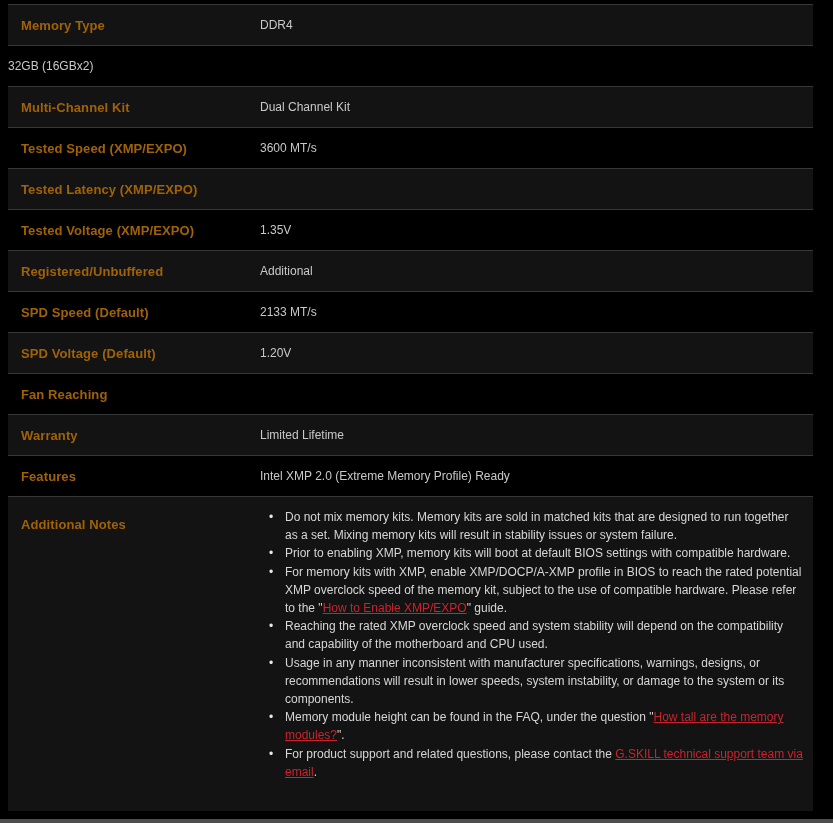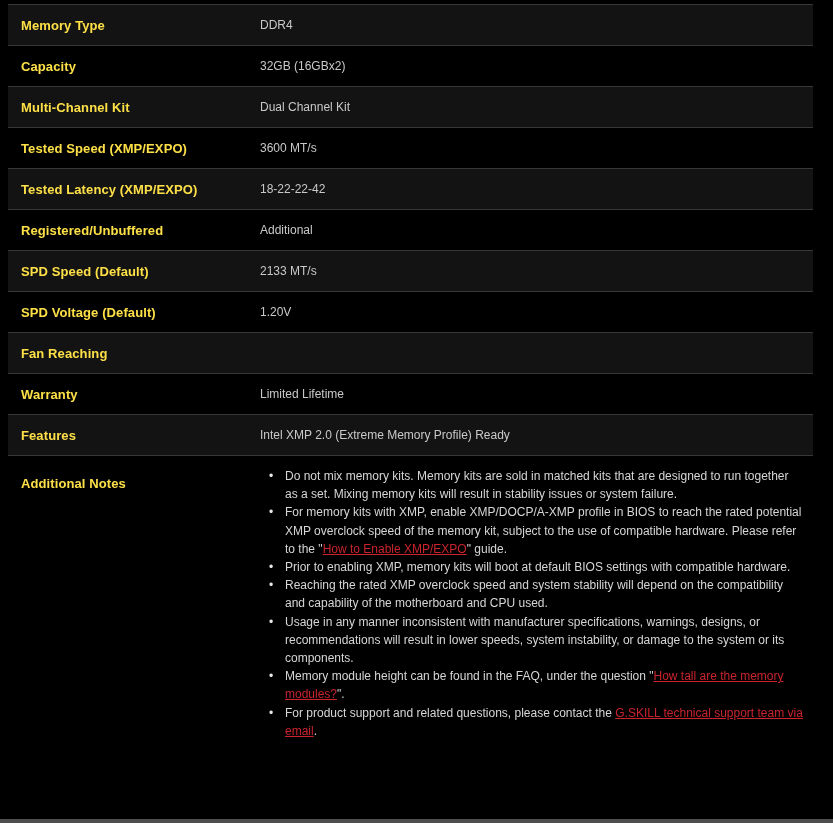--- a/index.html
+++ b/index.html
@@ -25,21 +25,21 @@
     background: transparent;
   }
   .spec-row:nth-child(odd) {
     background: #131313;
   }
   .spec-label {
     width: 252px;
     flex: 0 0 252px;
     box-sizing: border-box;
     padding-left: 13px;
-    color: #fde047;
+    color: #a16207;
     font-size: 13px;
     font-weight: bold;
     letter-spacing: 0.1px;
   }
   .spec-value {
     flex: 1;
     color: #c9c9c9;
     font-size: 12px;
     padding-right: 10px;
   }
@@ -88,34 +88,36 @@
 </style>
 </head>
 <body>
 
 <div class="spec-table">
   <div class="spec-row">
     <div class="spec-label">Memory Type</div>
     <div class="spec-value">DDR4</div>
   </div>
   <div class="spec-row">
-    <div class="spec-label">Capacity</div>
     <div class="spec-value">32GB (16GBx2)</div>
   </div>
   <div class="spec-row">
     <div class="spec-label">Multi-Channel Kit</div>
     <div class="spec-value">Dual Channel Kit</div>
   </div>
   <div class="spec-row">
     <div class="spec-label">Tested Speed (XMP/EXPO)</div>
     <div class="spec-value">3600 MT/s</div>
   </div>
   <div class="spec-row">
     <div class="spec-label">Tested Latency (XMP/EXPO)</div>
-    <div class="spec-value">18-22-22-42</div>
+  </div>
+  <div class="spec-row">
+    <div class="spec-label">Tested Voltage (XMP/EXPO)</div>
+    <div class="spec-value">1.35V</div>
   </div>
   <div class="spec-row">
     <div class="spec-label">Registered/Unbuffered</div>
     <div class="spec-value">Additional</div>
   </div>
   <div class="spec-row">
     <div class="spec-label">SPD Speed (Default)</div>
     <div class="spec-value">2133 MT/s</div>
   </div>
   <div class="spec-row">
@@ -130,22 +132,22 @@
     <div class="spec-value">Limited Lifetime</div>
   </div>
   <div class="spec-row">
     <div class="spec-label">Features</div>
     <div class="spec-value">Intel XMP 2.0 (Extreme Memory Profile) Ready</div>
   </div>
   <div class="spec-row notes-row">
     <div class="spec-label">Additional Notes</div>
     <ul class="notes-list">
       <li><span>Do not mix memory kits. Memory kits are sold in matched kits that are designed to run together as a set. Mixing memory kits will result in stability issues or system failure.</span></li>
+      <li><span>Prior to enabling XMP, memory kits will boot at default BIOS settings with compatible hardware.</span></li>
       <li><span>For memory kits with XMP, enable XMP/DOCP/A-XMP profile in BIOS to reach the rated potential XMP overclock speed of the memory kit, subject to the use of compatible hardware. Please refer to the "</span><a class="note-link" href="#">How to Enable XMP/EXPO</a><span>" guide.</span></li>
-      <li><span>Prior to enabling XMP, memory kits will boot at default BIOS settings with compatible hardware.</span></li>
       <li><span>Reaching the rated XMP overclock speed and system stability will depend on the compatibility and capability of the motherboard and CPU used.</span></li>
       <li><span>Usage in any manner inconsistent with manufacturer specifications, warnings, designs, or recommendations will result in lower speeds, system instability, or damage to the system or its components.</span></li>
       <li><span>Memory module height can be found in the FAQ, under the question "</span><a class="note-link" href="#">How tall are the memory modules?</a><span>".</span></li>
       <li><span>For product support and related questions, please contact the </span><a class="note-link" href="#">G.SKILL technical support team via email</a><span>.</span></li>
     </ul>
   </div>
 </div>
 
 <div class="bottom-bar"></div>
 

